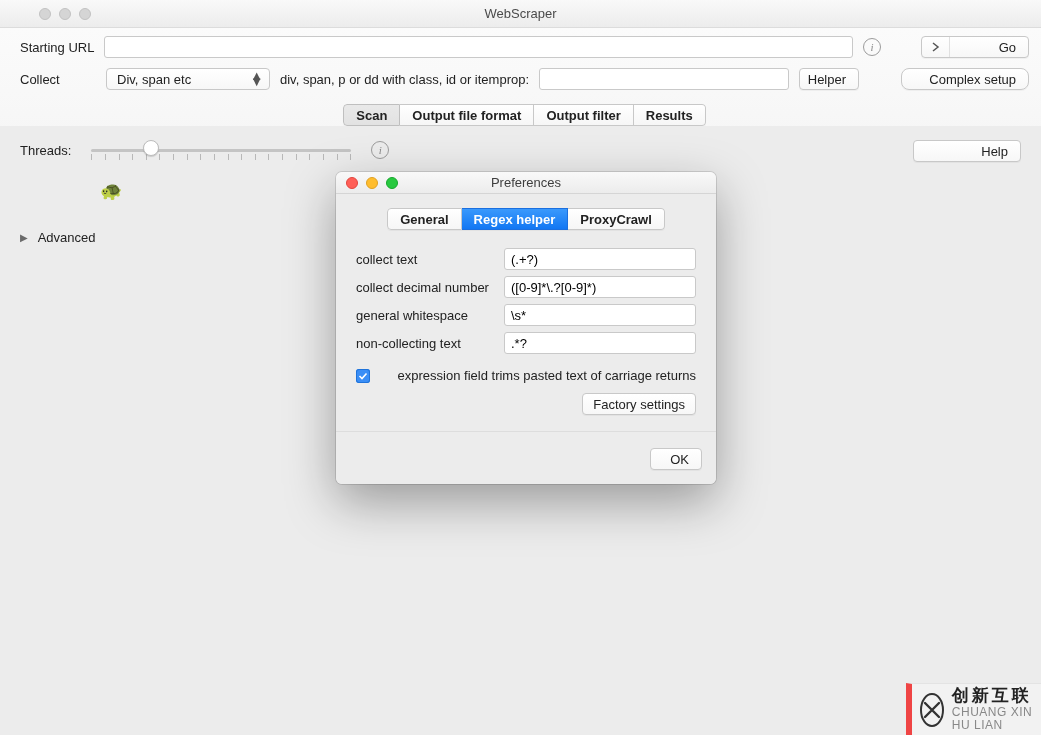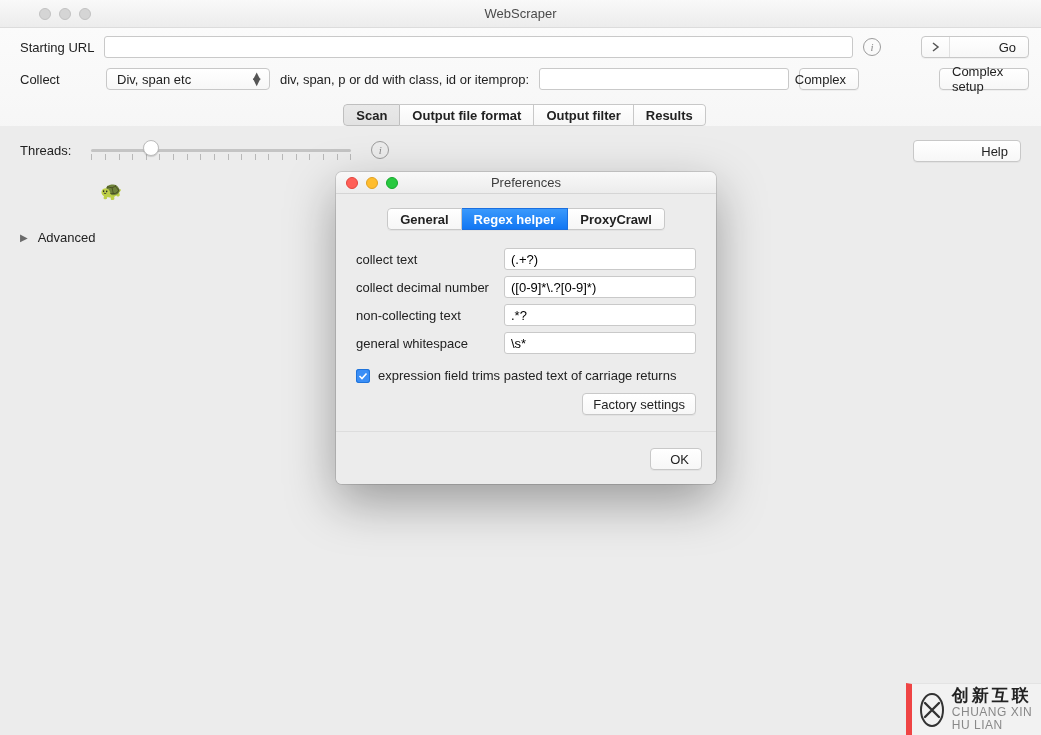--- a/index.html
+++ b/index.html
@@ -41,21 +41,21 @@
   .mac-button {
     height: 22px; border: 1px solid #c8c8c8; border-radius: 4px;
     background: linear-gradient(#ffffff, #f7f7f7);
     padding: 0 12px; display: inline-flex; align-items: center; justify-content: flex-end;
     box-shadow: 0 1px 0 rgba(0,0,0,0.04);
     cursor: default;
   }
   .go-btn { width: 108px; position: relative; gap: 18px; }
   .go-chevron-box { position: absolute; left: 0; top: 0; bottom: 0; width: 28px; display:flex; align-items:center; justify-content:center; border-right: 1px solid #e0e0e0;}
   .helper-btn { width: 60px; }
-  .complex-btn { width: 90px; font-size: 12px; }
+  .complex-btn { width: 128px; font-size: 12px; border-radius: 8px; }
   .help-btn { width: 108px; }
 
   .select {
     height: 22px; border: 1px solid #c8c8c8; border-radius: 4px;
     background: linear-gradient(#ffffff, #f7f7f7);
     padding: 0 6px 0 10px; display: inline-flex; align-items: center; justify-content: space-between;
     width: 164px;
   }
   .select .arrows { display: flex; flex-direction: column; font-size: 7px; line-height: 6px; color: #555; }
 
@@ -110,21 +110,21 @@
   .light.yellow { background: #ffbd2e; border: 0.5px solid #dfa023; }
   .light.green { background: #28c940; border: 0.5px solid #17a82d; }
   .prefs-titlebar .title { position: absolute; left: 0; right: 0; text-align: center; font-size: 13px; color: #3d3d3d; }
 
   .prefs-tabs { display: flex; justify-content: center; padding: 14px 0 8px; }
   .prefs-body { padding: 4px 20px 16px; }
   .form-row { display: flex; align-items: center; margin: 6px 0; }
   .form-row .flabel { width: 148px; }
   .form-row .text-input { flex: 1; }
 
-  .checkbox-row { display: flex; align-items: center; gap: 8px; margin-top: 14px; }
+  .checkbox-row { display: flex; align-items: center; gap: 8px; margin-top: 14px; justify-content: space-between; }
   .mac-checkbox {
     width: 14px; height: 14px; border-radius: 3px; background: #3a8ef6;
     display: inline-flex; align-items: center; justify-content: center;
     box-shadow: inset 0 0 0 1px #1f73da;
   }
   .mac-checkbox svg { width: 10px; height: 10px; }
 
   .factory-row { display: flex; justify-content: flex-end; margin-top: 10px; }
   .ok-row { display: flex; justify-content: flex-end; padding: 16px 14px 14px; border-top: 1px solid #ddd; background: #ececec; }
 
@@ -180,21 +180,21 @@
     <div class="select">
       <span>Div, span etc</span>
       <span class="arrows">
           <span>▲</span>
           <span>▼</span>
         </span>
     </div>
     <span class="label">div, span, p or dd with class, id or itemprop:</span>
     <input class="text-input" style="width: 250px;">
     <div class="mac-button helper-btn">
-      <span>Complex</span>
+      <span>Helper</span>
     </div>
     <div class="spacer"></div>
     <div class="mac-button complex-btn">
       <span>Complex setup</span>
     </div>
   </div>
 
   <div class="row" style="justify-content:center; margin-top:4px;">
     <div class="seg-control main-seg">
       <div class="seg selected">
@@ -289,26 +289,26 @@
   <div class="prefs-body">
     <div class="form-row">
       <span class="flabel">collect text</span>
       <input class="text-input" value="(.+?)" style="">
     </div>
     <div class="form-row">
       <span class="flabel">collect decimal number</span>
       <input class="text-input" value="([0-9]*\.?[0-9]*)" style="">
     </div>
     <div class="form-row">
+      <span class="flabel">general whitespace</span>
+      <input class="text-input" value="\s*" style="">
+    </div>
+    <div class="form-row">
       <span class="flabel">non-collecting text</span>
       <input class="text-input" value=".*?" style="">
-    </div>
-    <div class="form-row">
-      <span class="flabel">general whitespace</span>
-      <input class="text-input" value="\s*" style="">
     </div>
 
     <div class="checkbox-row">
       <span class="mac-checkbox">
         <svg viewBox="0 0 10 10">
             <path d="M1.5 5 L4 7.5 L8.5 2.5" fill="none" stroke="#fff" stroke-width="1.6"></path>
           </svg>
       </span>
       <span>expression field trims pasted text of carriage returns</span>
     </div>

